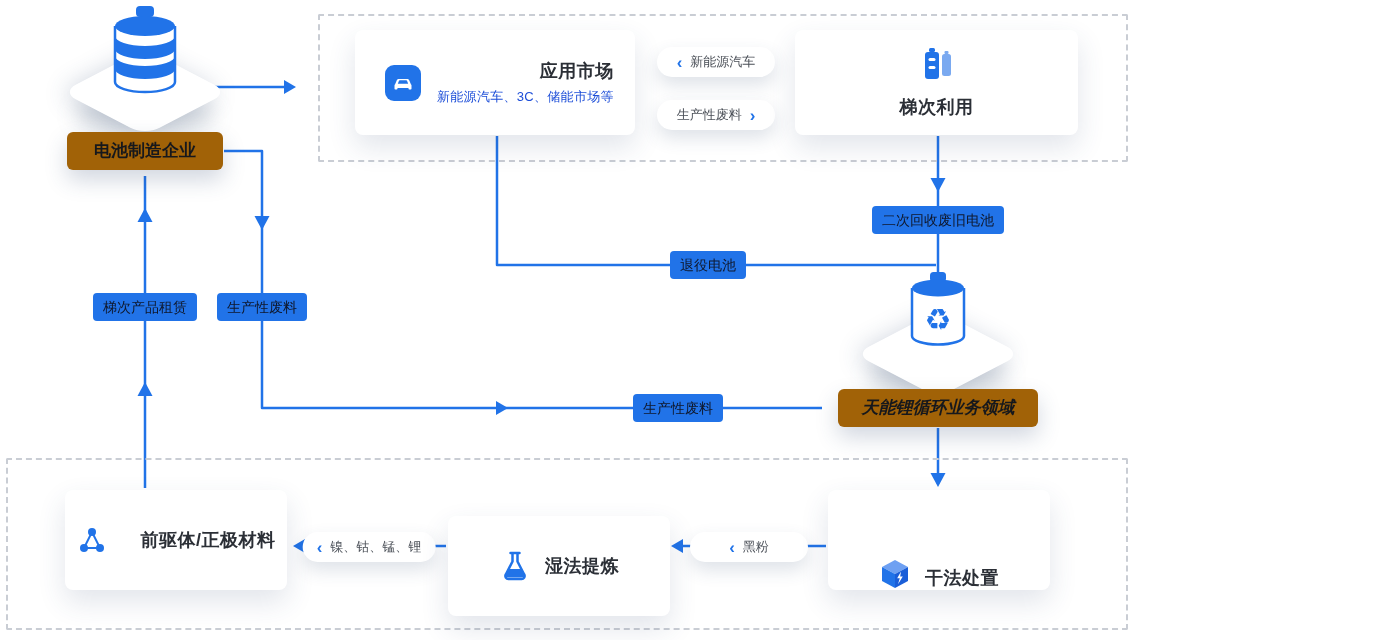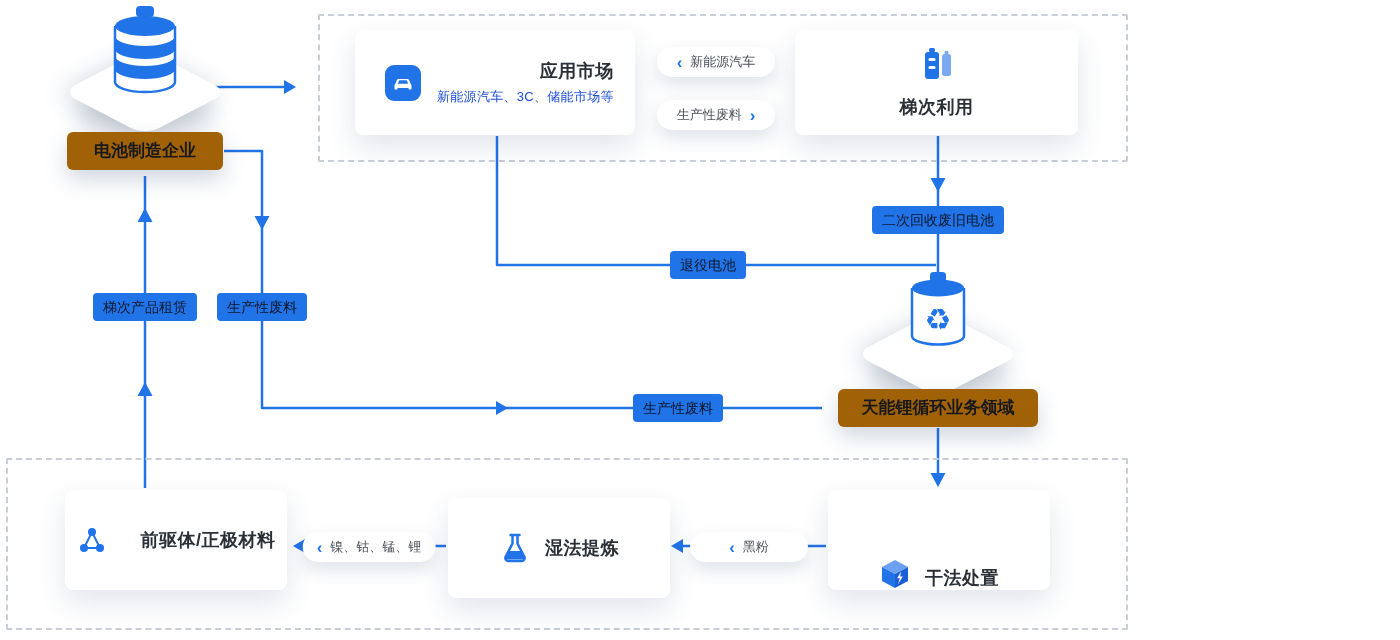--- a/index.html
+++ b/index.html
@@ -10,42 +10,42 @@
   .dashed-box{position:absolute;border:2px dashed #c9cdd4;border-radius:2px;background:transparent;}
   .top-box{left:318px;top:14px;width:806px;height:144px;}
   .bottom-box{left:6px;top:458px;width:1118px;height:168px;}
 
   .card{position:absolute;background:#ffffff;border-radius:8px;
         box-shadow:0 12px 28px rgba(52,74,112,.14);display:flex;align-items:center;box-sizing:border-box;}
   .card-app{left:355px;top:30px;width:280px;height:105px;padding-left:30px;gap:16px;text-align:right;}
   .card-cascade{left:795px;top:30px;width:283px;height:105px;justify-content:center;gap:14px;flex-direction:column;}
   .card-bottom{width:222px;height:100px;justify-content:center;gap:14px;}
   .card-precursor{left:65px;top:490px;gap:32px;}
-  .card-wet{left:448px;top:498px;}
+  .card-wet{left:448px;top:516px;}
   .card-dry{left:828px;top:490px;align-items:flex-end;}
 
   .card-title{font-size:18px;font-weight:700;color:#2b2f36;letter-spacing:.5px;}
   .card-sub{font-size:13px;color:#1d4ed8;margin-top:5px;letter-spacing:.3px;}
   .icon-sq{width:36px;height:36px;border-radius:9px;background:#2173e8;display:flex;
            align-items:center;justify-content:center;flex:none;}
   .glyph{flex:none;display:block;}
 
   .pill{position:absolute;transform:translateX(-50%);height:30px;min-width:118px;box-sizing:border-box;
         padding:0 14px;background:#fff;border-radius:16px;box-shadow:0 8px 18px rgba(52,74,112,.16);
         display:flex;align-items:center;justify-content:center;gap:8px;font-size:13px;color:#4a4f57;white-space:nowrap;}
   .chev{color:#2173e8;font-size:17px;font-weight:700;line-height:1;}
 
   .flow-badge{position:absolute;transform:translateX(-50%);background:#2173e8;color:#0f172a;
         font-size:14px;line-height:28px;height:28px;padding:0 10px;border-radius:4px;white-space:nowrap;}
 
   .node-label{position:absolute;background:#a16207;border-radius:6px;
         box-shadow:0 10px 22px rgba(52,74,112,.22);font-size:17px;font-weight:700;color:#16181c;
         text-align:center;line-height:38px;height:38px;}
   .label-manufacturer{left:67px;top:132px;width:156px;}
-  .label-hub{left:838px;top:389px;width:200px;}
+  .label-hub{left:838px;top:389px;width:200px;font-style:italic;}
 
   .iso{position:absolute;}
   .iso-manufacturer{left:60px;top:6px;width:170px;height:132px;}
   .iso-hub{left:858px;top:272px;width:160px;height:124px;}
   .iso-shadow{position:absolute;left:50%;transform:translateX(-50%);width:140px;height:34px;
         background:rgba(70,90,120,.22);border-radius:50%;filter:blur(10px);}
   .iso-manufacturer .iso-shadow{top:92px;}
   .iso-hub .iso-shadow{top:86px;}
   .platform{position:absolute;left:50%;transform:translate(-50%,-50%) scaleY(.52);}
   .iso-manufacturer .platform{top:86px;}

